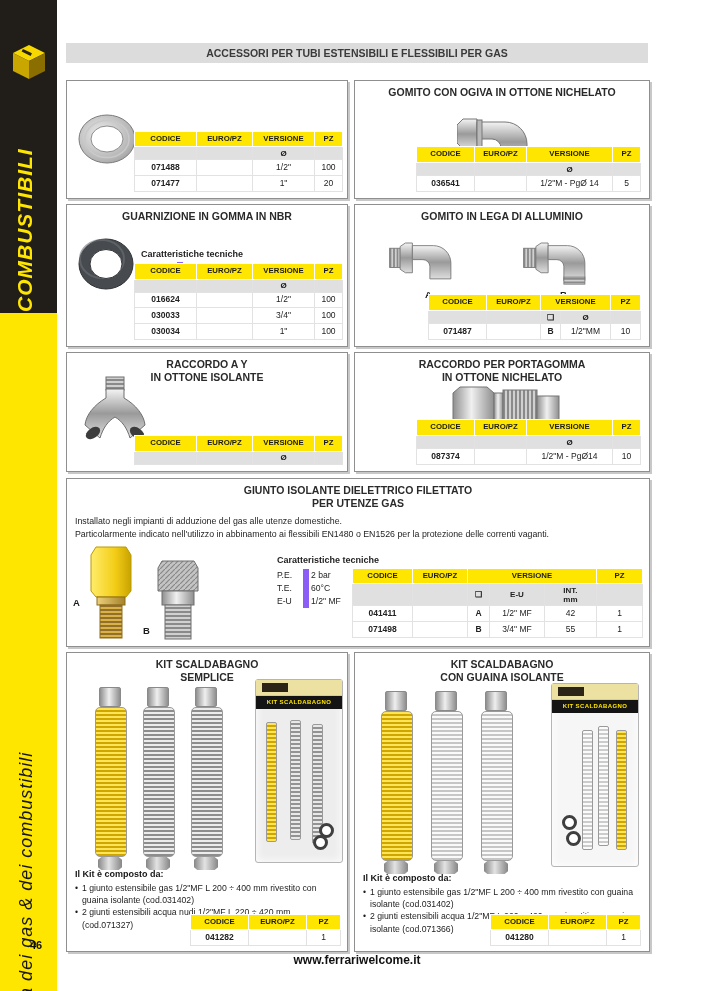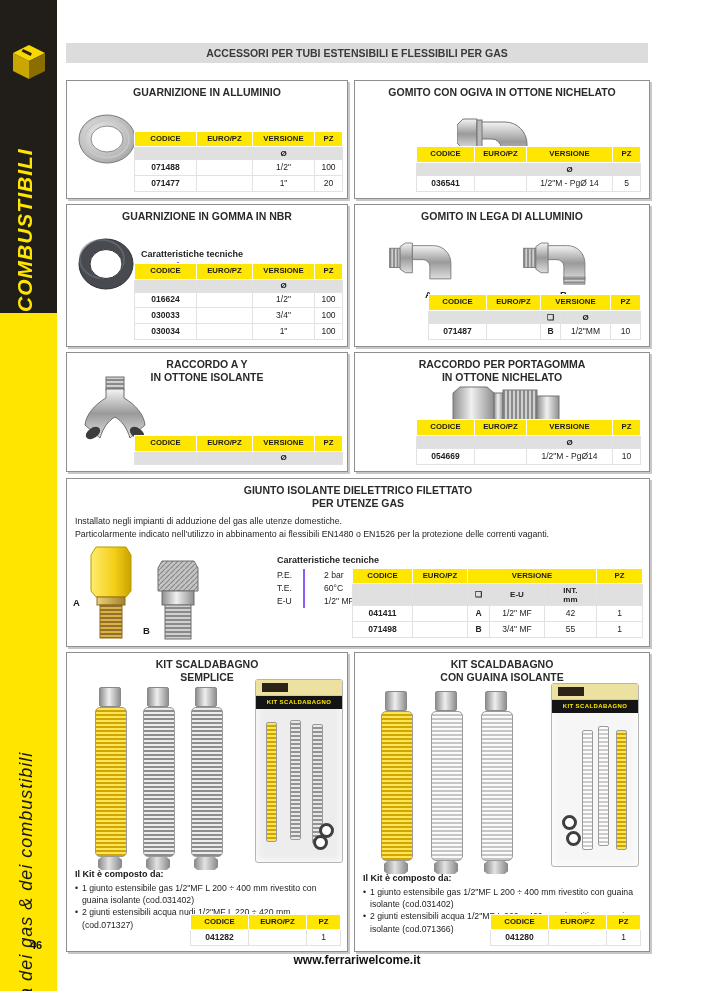--- a/index.html
+++ b/index.html
@@ -43,21 +43,21 @@
   }
   table.pt td{border:1px solid #e2e2e2;text-align:center;padding:2.5px 1px;line-height:1.15}
   table.pt tr.sub td{background:#e0e0e0;font-weight:bold;font-size:8px;padding:1.5px 1px}
   table.pt td.code{font-weight:bold}
   .pre{white-space:pre-line}
 
   
   .char{position:absolute;font-size:9px;font-weight:bold;color:#1e1e1e}
   .kv{display:flex;font-size:8.6px;line-height:1.5;color:#1e1e1e}
   .kv .k{width:26px}
-  .kv .v{border-left:2px solid #8b5cf6;padding-left:19px}
+  .kv .v{border-left:6px solid #8b5cf6;padding-left:2px}
   .desc{position:absolute;font-size:8.8px;line-height:1.5;color:#1e1e1e}
   .varlab{position:absolute;font-size:9.5px;font-weight:bold;color:#1c1c1c}
   .kit-intro{position:absolute;font-size:9px;font-weight:bold;color:#161616}
   .kit-list{position:absolute;font-size:8.7px;line-height:1.4;color:#1c1c1c}
   .kit-item{display:flex}
   .kit-item .bl{width:7px}
   .kit-item .txt{flex:1}
 
   
   .hose{position:absolute;width:30px}
@@ -148,21 +148,20 @@
   <div class="cat vtext">COMBUSTIBILI</div>
 </aside>
 <aside class="sb-yellow">
   <div class="tagline vtext">Regolazione, controllo, misura dei gas &amp; dei combustibili</div>
 </aside>
 <div class="pagenum">46</div>
 
 <header class="hbar">ACCESSORI PER TUBI ESTENSIBILI E FLESSIBILI PER GAS</header>
 
 <section class="box" style="left:66px;top:80px;width:280px;height:117px">
-  <div class="btitle">GUARNIZIONE IN ALLUMINIO</div>
   <svg width="64" height="56" viewBox="0 0 64 56" style="position:absolute;left:8px;top:30px">
     <ellipse cx="32" cy="28" rx="28" ry="24" fill="url(#gWasher)" stroke="#7c7c7c"></ellipse>
     <ellipse cx="32" cy="28" rx="22" ry="18.5" fill="none" stroke="#c9c9c9" stroke-width="1.5"></ellipse>
     <ellipse cx="32" cy="28" rx="16" ry="13" fill="#fff" stroke="#8d8d8d"></ellipse>
   </svg>
   <table class="pt" style="right:4px;bottom:6px;width:208px">
     <colgroup>
         <col style="width:62px">
         <col style="width:56px">
         <col style="width:62px">
@@ -393,21 +392,21 @@
       <th>VERSIONE</th>
       <th>PZ</th>
     </tr>
     <tr class="sub">
       <td></td>
           <td></td>
       <td>Ø</td>
       <td></td>
     </tr>
     <tr>
-      <td class="code">054669</td>
+      <td class="code">087374</td>
       <td></td>
       <td>1/2"M - PgØ14</td>
       <td>10</td>
     </tr>
   </tbody>
     </table>
 </section>
 
 <section class="box" style="left:66px;top:478px;width:582px;height:167px">
   <div class="btitle pre">GIUNTO ISOLANTE DIELETTRICO FILETTATO

